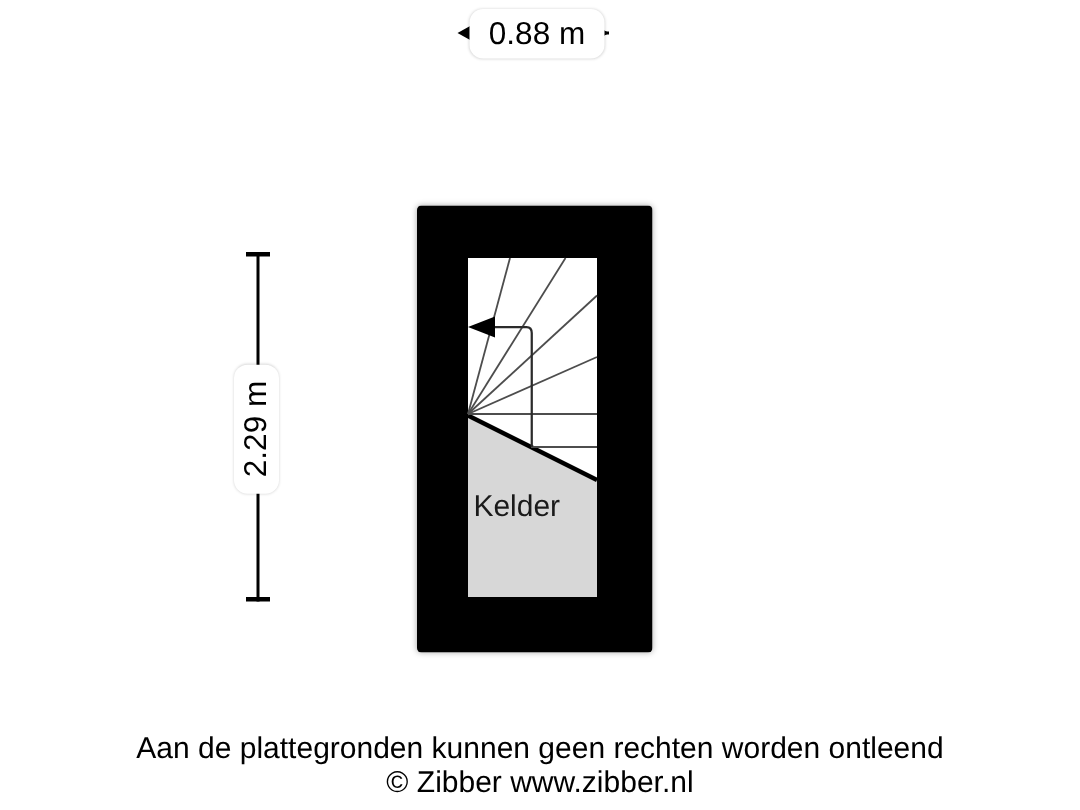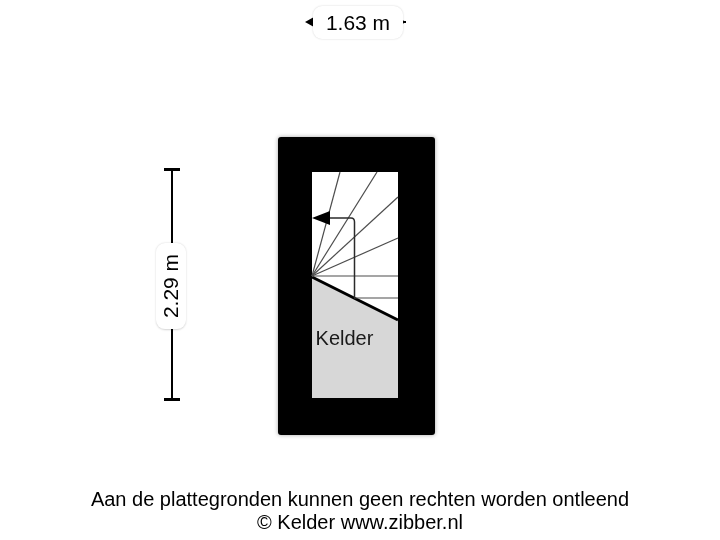--- a/index.html
+++ b/index.html
@@ -118,21 +118,21 @@
 </style>
 </head>
 <body>
 
 <div class="canvas">
 
   <div>
     <div class="dim-line-h"></div>
     <div class="dim-arrow dim-arrow-left"></div>
     <div class="dim-arrow dim-arrow-right"></div>
-    <div class="dim-label dim-label-top">1.63 m</div>
+    <div class="dim-label dim-label-top">0.88 m</div>
   </div>
 
   <div>
     <div class="dim-line-v"></div>
     <div class="dim-cap dim-cap-top"></div>
     <div class="dim-cap dim-cap-bottom"></div>
     <div class="dim-label dim-label-left">2.29 m</div>
   </div>
 
   <svg class="plan-svg" viewBox="0 0 157 298" aria-hidden="true">
@@ -155,15 +155,15 @@
     </g>
 
     <path d="M 51 81 H 73 Q 76.5 81 76.5 85 V 161" fill="none" stroke="var(--walk-line,#2b2b2b)" stroke-width="1.5"></path>
 
     <polygon points="34,81 52,74 52,88" fill="var(--wall,#000)"></polygon>
   </svg>
 
   <div class="room-label room-name">Kelder</div>
 
   <p class="footer-text footer-disclaimer">Aan de plattegronden kunnen geen rechten worden ontleend</p>
-  <p class="footer-text footer-copyright">© Kelder www.zibber.nl</p>
+  <p class="footer-text footer-copyright">© Zibber www.zibber.nl</p>
 
 </div>
 
 </body></html>

